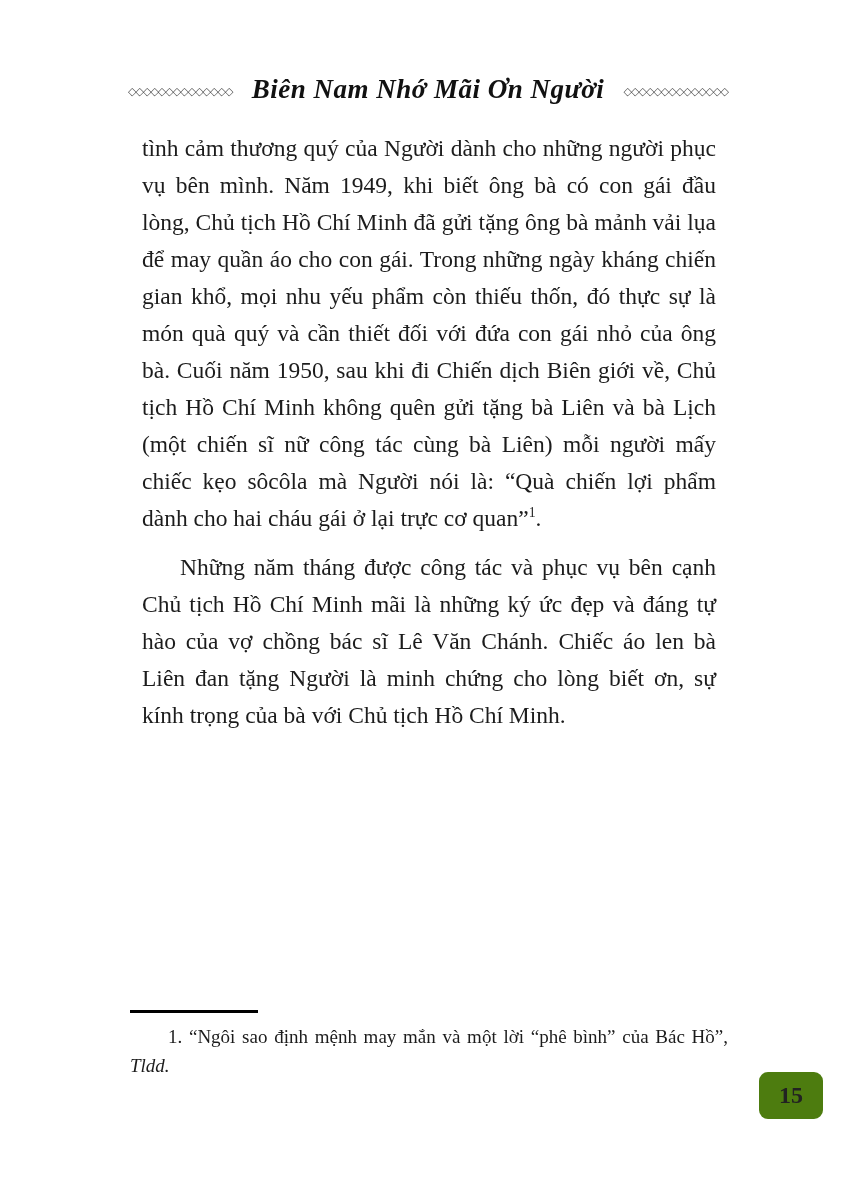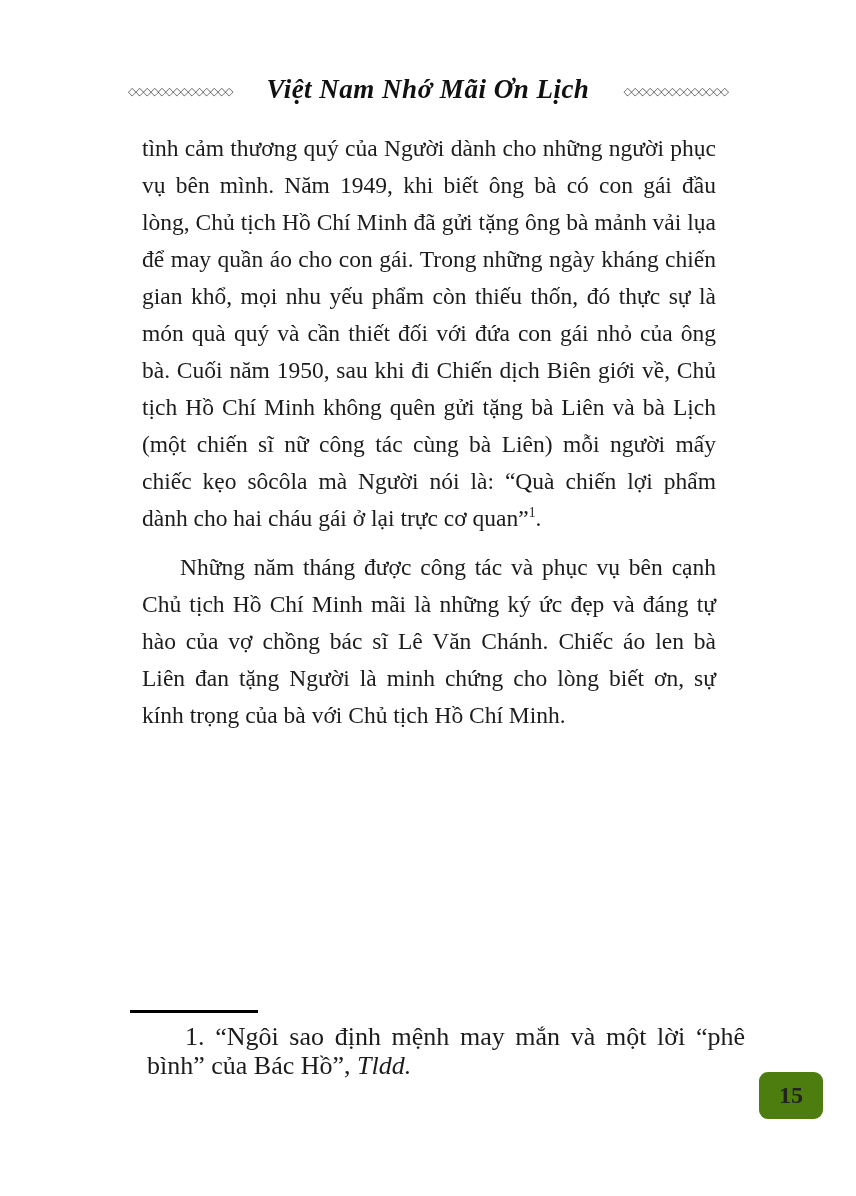--- a/index.html
+++ b/index.html
@@ -66,23 +66,23 @@
     position: absolute;
     top: 1010px;
     left: 130px;
     width: 128px;
     height: 3px;
     background: #000;
   }
   .footnote {
     position: absolute;
     top: 1022px;
-    left: 147px;
+    left: 130px;
     width: 598px;
-    font-size: 26px;
+    font-size: 19px;
     line-height: 29px;
     text-align: justify;
     text-indent: 38px;
     color: #1c1c1c;
   }
   .footnote .source {
     font-style: italic;
   }
   .page-number-badge {
     position: absolute;
@@ -100,21 +100,21 @@
     color: #222;
   }
 </style>
 </head>
 <body>
 
 <div class="page">
 
   <div class="header">
     <span class="ornament">◇◇◇◇◇◇◇◇◇◇◇◇◇◇</span>
-    <span class="header-title">Việt Nam Nhớ Mãi Ơn Lịch</span>
+    <span class="header-title">Biên Nam Nhớ Mãi Ơn Người</span>
     <span class="ornament">◇◇◇◇◇◇◇◇◇◇◇◇◇◇</span>
   </div>
 
   <div class="body-text">
     <p><span>tình cảm thương quý của Người dành cho những người phục vụ bên mình. Năm 1949, khi biết ông bà có con gái đầu lòng, Chủ tịch Hồ Chí Minh đã gửi tặng ông bà mảnh vải lụa để may quần áo cho con gái. Trong những ngày kháng chiến gian khổ, mọi nhu yếu phẩm còn thiếu thốn, đó thực sự là món quà quý và cần thiết đối với đứa con gái nhỏ của ông bà. Cuối năm 1950, sau khi đi Chiến dịch Biên giới về, Chủ tịch Hồ Chí Minh không quên gửi tặng bà Liên và bà Lịch (một chiến sĩ nữ công tác cùng bà Liên) mỗi người mấy chiếc kẹo sôcôla mà Người nói là: “Quà chiến lợi phẩm dành cho hai cháu gái ở lại trực cơ quan”</span><sup class="fn-ref">1</sup><span>.</span></p>
     <p class="para-indent">Những năm tháng được công tác và phục vụ bên cạnh Chủ tịch Hồ Chí Minh mãi là những ký ức đẹp và đáng tự hào của vợ chồng bác sĩ Lê Văn Chánh. Chiếc áo len bà Liên đan tặng Người là minh chứng cho lòng biết ơn, sự kính trọng của bà với Chủ tịch Hồ Chí Minh.</p>
   </div>
 
   <div class="footnote-rule"></div>
 

